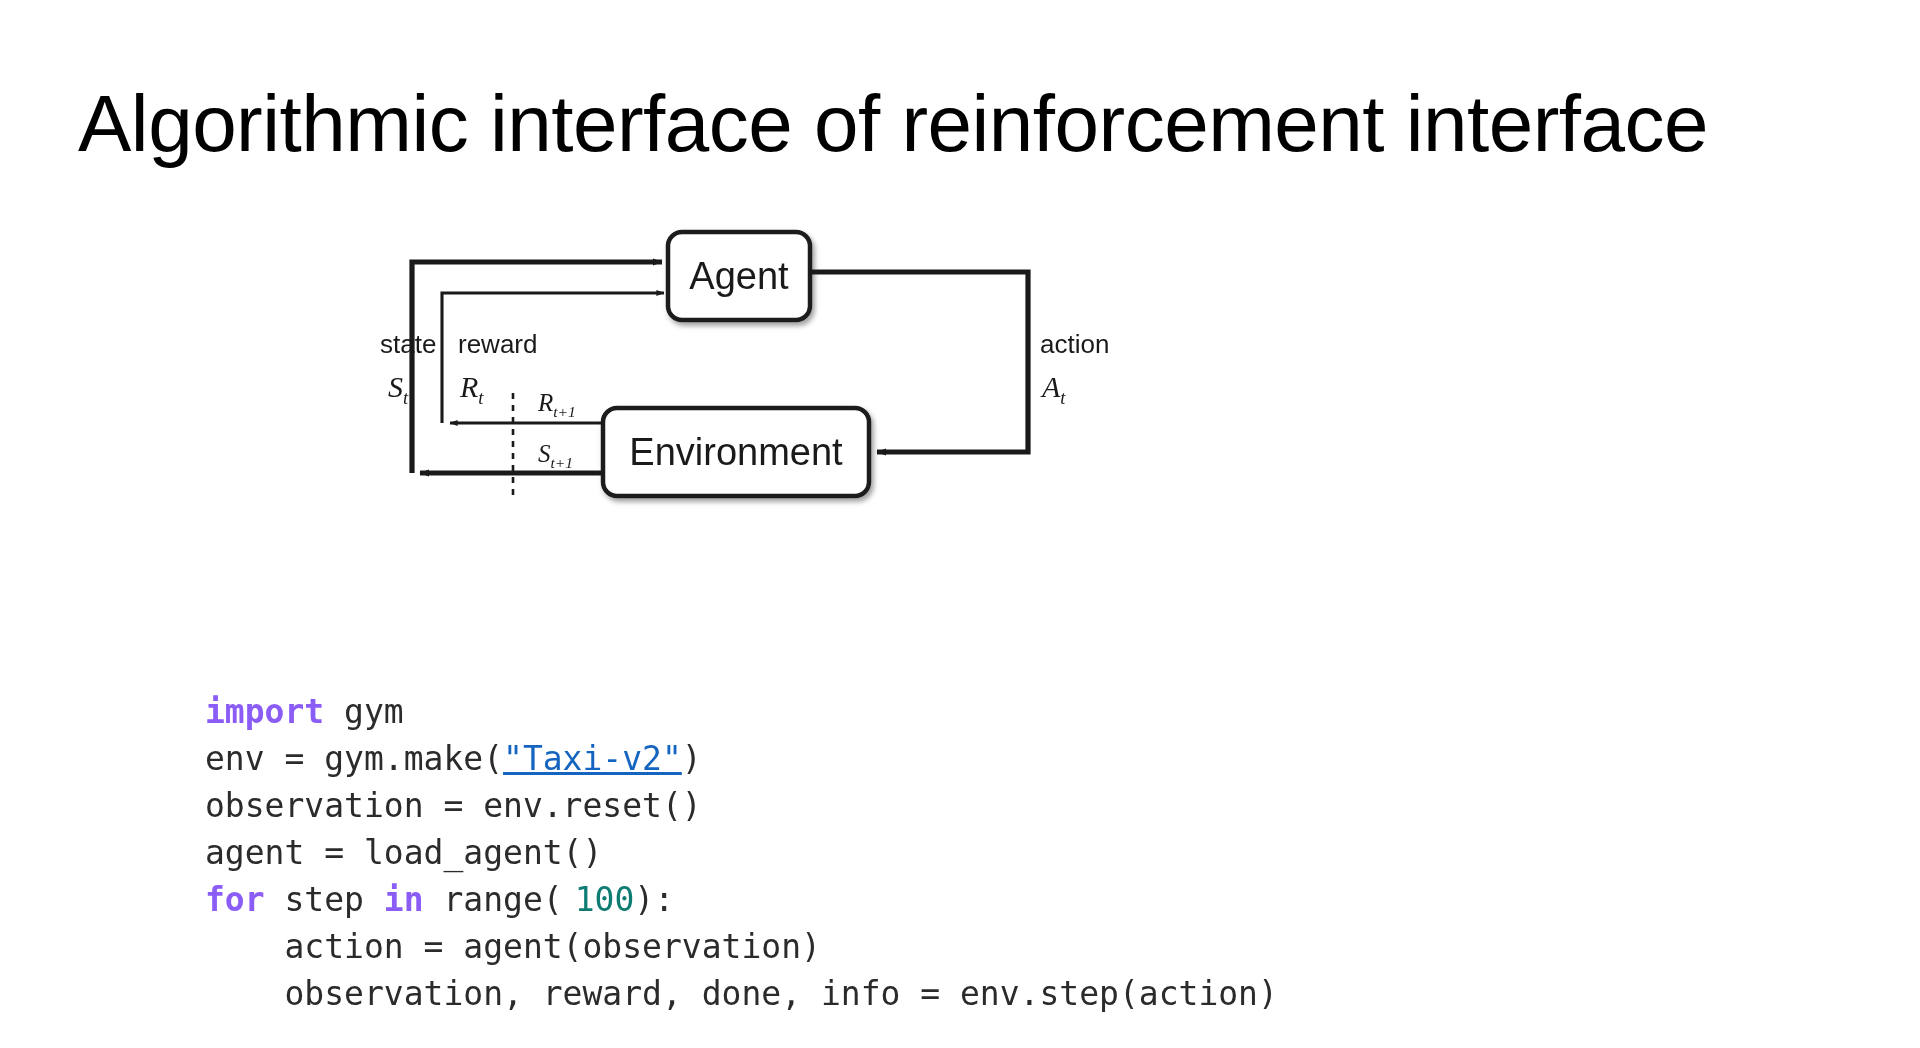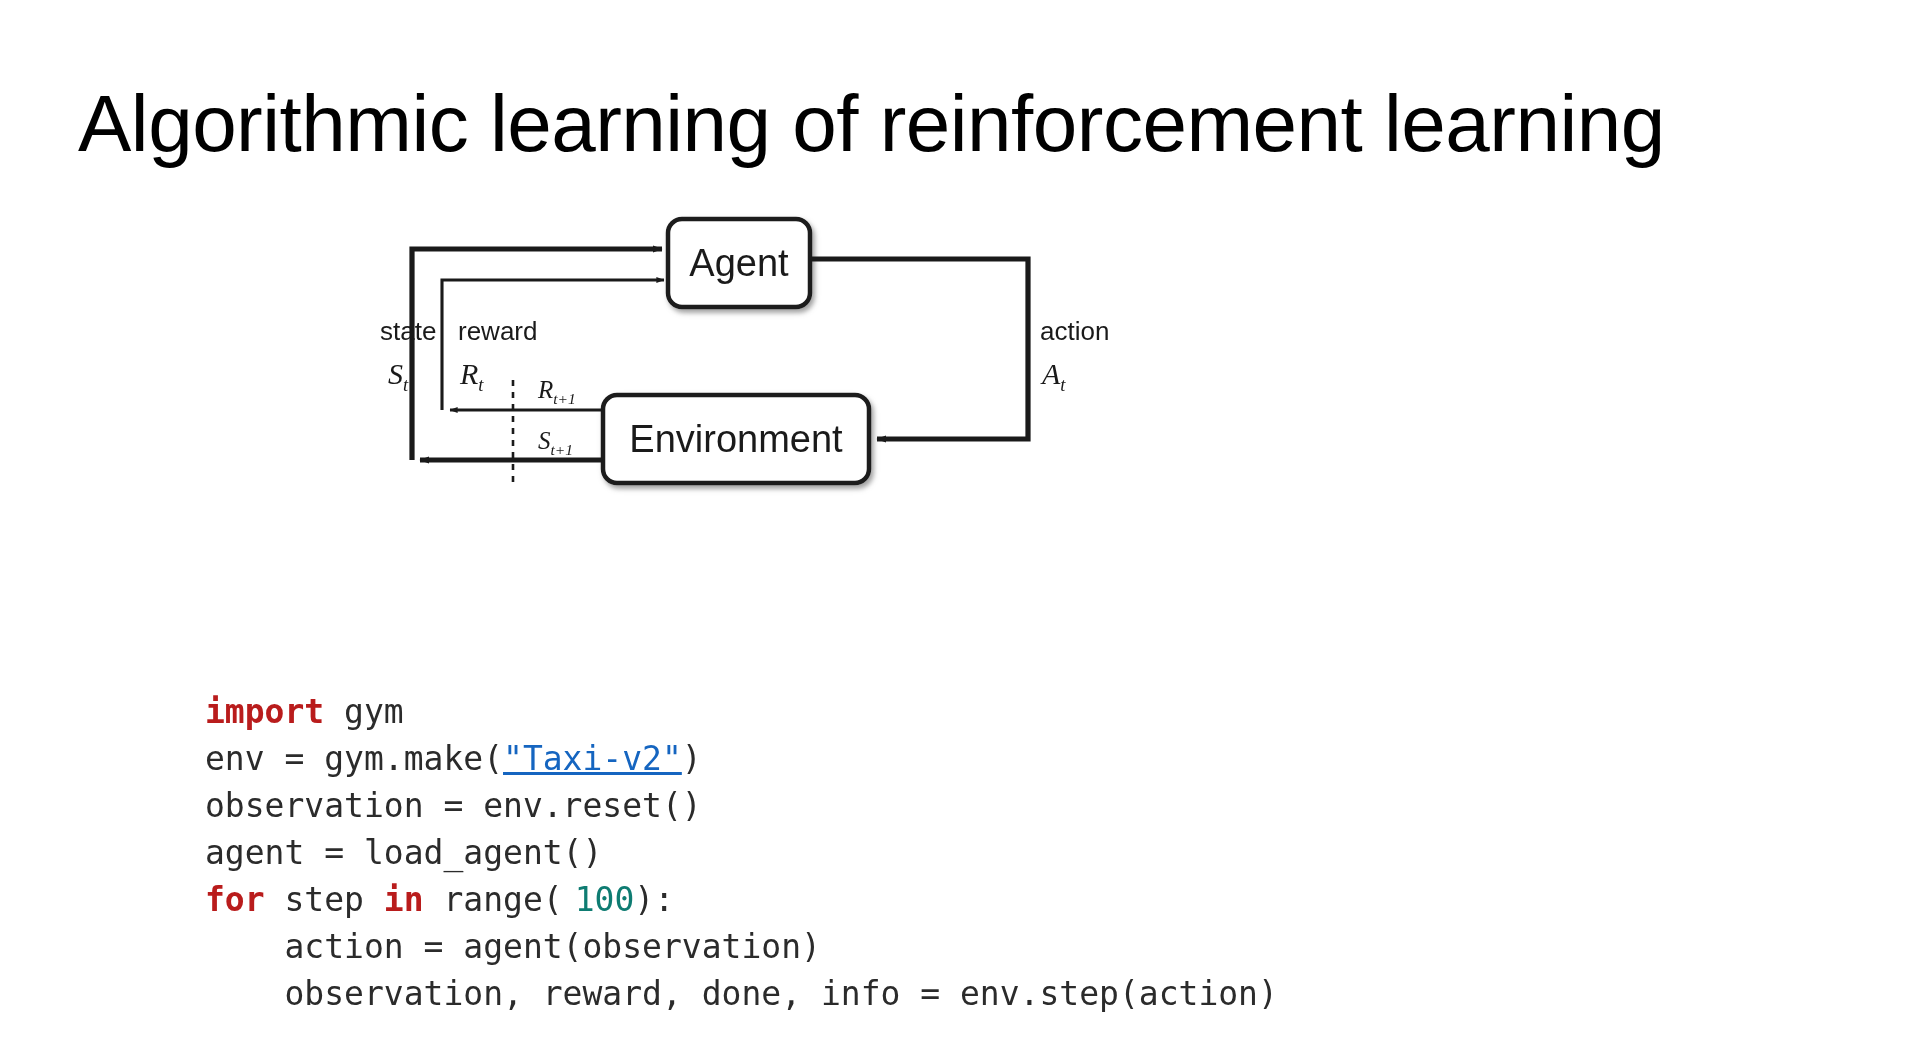--- a/index.html
+++ b/index.html
@@ -29,21 +29,21 @@
     line-height: 1.0;
     letter-spacing: -0.5px;
     color: #000000;
     white-space: nowrap;
   }
 
   
   #rl-diagram {
     position: absolute;
     left: 380px;
-    top: 188px;
+    top: 201px;
     width: 800px;
     height: 330px;
   }
   #rl-diagram svg {
     display: block;
   }
 
   .diagram-box-label {
     font-family: "Liberation Sans", sans-serif;
     font-size: 38px;
@@ -77,40 +77,40 @@
     top: 688px;
     font-family: "DejaVu Sans Mono", "Liberation Mono", monospace;
     font-size: 33px;
     line-height: 47px;
     color: #2b2b2b;
     white-space: pre;
     letter-spacing: 0px;
   }
   #code-block .kw {
     font-weight: bold;
-    color: #b91c1c;
+    color: #8b5cf6;
   }
   #code-block .num {
     color: #0e7c72;
     margin-left: 12px;
   }
   #code-block .link {
     color: #1565c0;
     text-decoration: underline;
     cursor: pointer;
   }
   .code-line {
     display: block;
     height: 47px;
   }
 </style>
 </head>
 <body>
 
-<h1 id="slide-title">Algorithmic learning of reinforcement learning</h1>
+<h1 id="slide-title">Algorithmic interface of reinforcement interface</h1>
 
 <div id="rl-diagram">
   <svg width="800" height="330" viewBox="0 0 800 330" xmlns="http://www.w3.org/2000/svg">
     <defs>
       <marker id="arrowBig" markerWidth="11" markerHeight="11" refX="9.4" refY="4" orient="auto" markerUnits="userSpaceOnUse">
         <path d="M0,0.3 L10,4 L0,7.7 z" fill="#1a1a1a"></path>
       </marker>
       <marker id="arrowSmall" markerWidth="9" markerHeight="9" refX="7.6" refY="3.2" orient="auto" markerUnits="userSpaceOnUse">
         <path d="M0,0.3 L8,3.2 L0,6.1 z" fill="#1a1a1a"></path>
       </marker>

